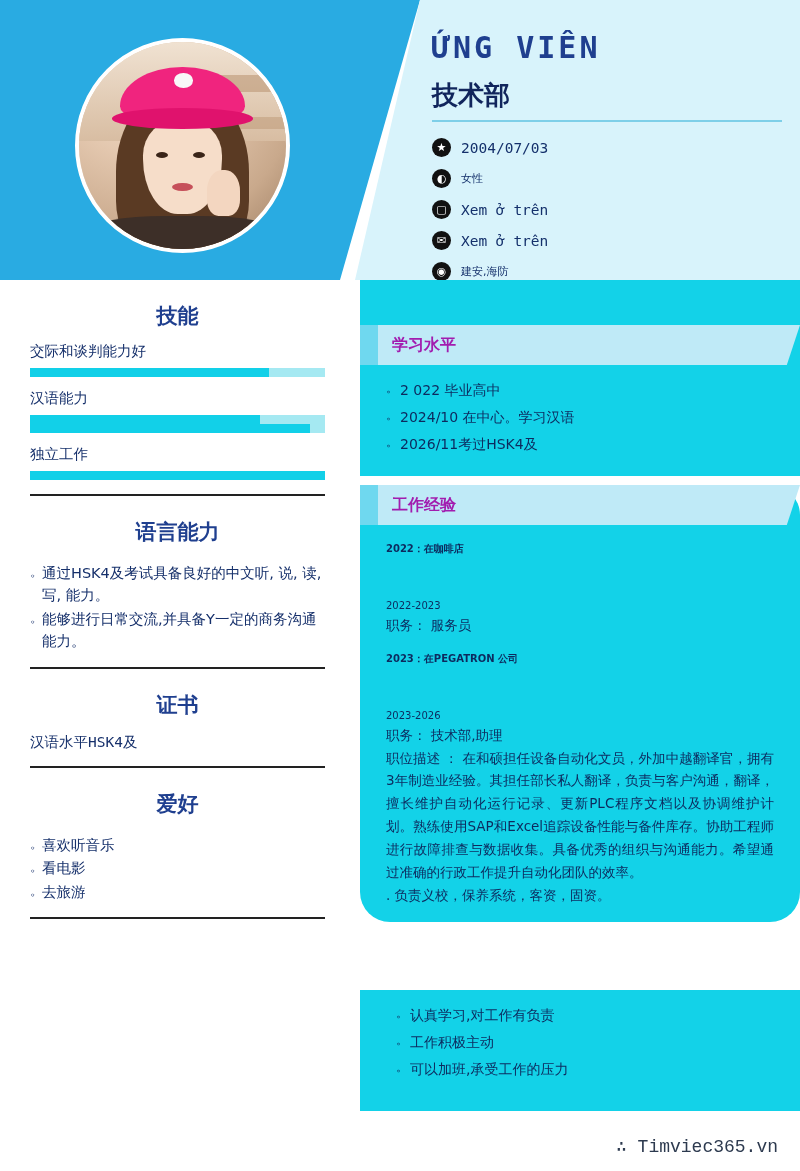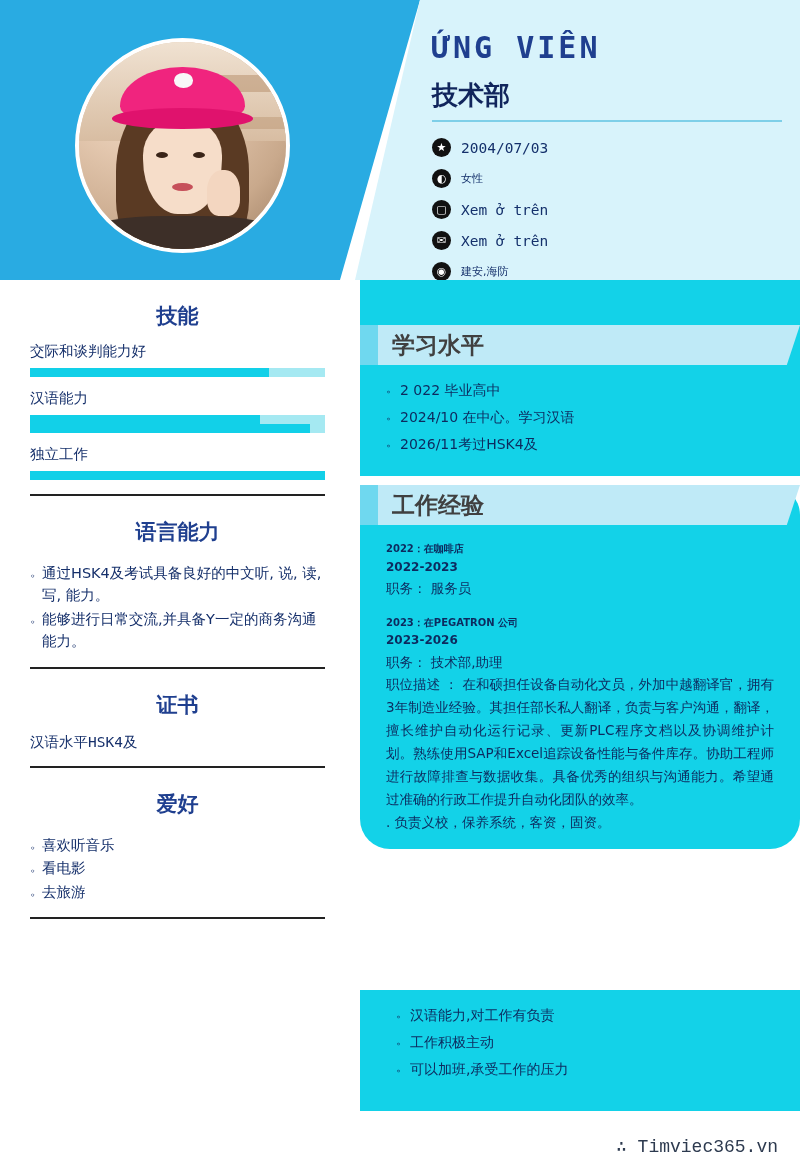--- a/index.html
+++ b/index.html
@@ -128,27 +128,27 @@
   .right-top-band { position:absolute; left:5px; top:0; width:440px; height:50px; background:#13d2e8; }
 
   .rblock { position:absolute; left:5px; width:440px; background:#13d2e8; }
 
   .rhead {
     position:relative; height:40px; background:#bfeaf7;
     clip-path: polygon(0 0, 100% 0, 97% 100%, 0 100%);
     display:flex; align-items:center;
   }
   .rhead-bar { position:absolute; left:0; top:0; width:18px; height:100%; background:#6fd8ef; }
-  .rhead-txt { margin-left:32px; color:#404040; font-size:23px; font-weight:bold; }
+  .rhead-txt { margin-left:32px; color:#a21caf; font-size:16px; font-weight:bold; }
 
   .rbody { padding:14px 26px 16px 26px; color:#0d2a5e; font-size:14px; line-height:1.65; }
   .rb-item { display:flex; margin-bottom:4px; }
   .rb-dot { flex:none; width:14px; font-size:12px; }
   .exp-title { font-weight:bold; font-size:10px; margin-top:2px; }
-  .exp-sub { font-weight:bold; font-size:12px; }
+  .exp-sub { font-weight:normal; font-size:10px;margin-top:40px; }
   .exp-line { font-size:13.5px; }
   .exp-desc { font-size:13.5px; line-height:1.7; text-align:justify; }
   .exp-gap { height:13px; }
 
   .footer-brand {
     position:absolute; right:22px; bottom:14px;
     font-family:Liberation Mono, monospace; font-size:18px; color:#2d3a4f;
   }
 </style>
 </head>
@@ -315,21 +315,21 @@
           <div class="exp-desc">职位描述 ： 在和硕担任设备自动化文员，外加中越翻译官，拥有3年制造业经验。其担任部长私人翻译，负责与客户沟通，翻译，擅长维护自动化运行记录、更新PLC程序文档以及协调维护计划。熟练使用SAP和Excel追踪设备性能与备件库存。协助工程师进行故障排查与数据收集。具备优秀的组织与沟通能力。希望通过准确的行政工作提升自动化团队的效率。</div>
           <div class="exp-line">. 负责义校，保养系统，客资，固资。</div>
         </div>
       </div>
     </div>
 
     <div class="rblock" style="top:710px; padding-bottom:10px;">
       <div class="rbody" style="padding-left:36px;">
         <div class="rb-item">
           <span class="rb-dot">。</span>
-          <span>汉语能力,对工作有负责</span>
+          <span>认真学习,对工作有负责</span>
         </div>
         <div class="rb-item">
           <span class="rb-dot">。</span>
           <span>工作积极主动</span>
         </div>
         <div class="rb-item">
           <span class="rb-dot">。</span>
           <span>可以加班,承受工作的压力</span>
         </div>
       </div>

